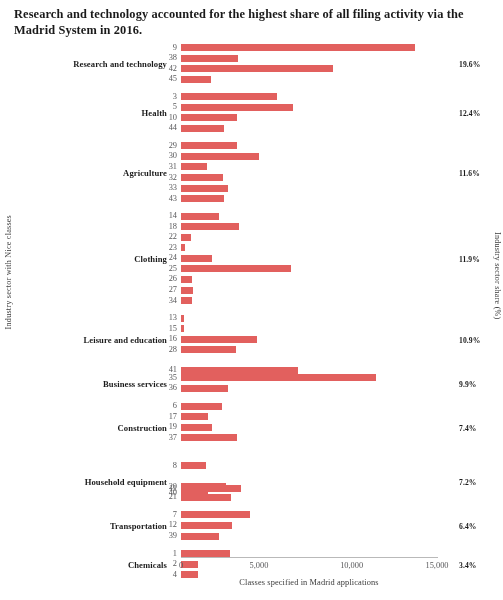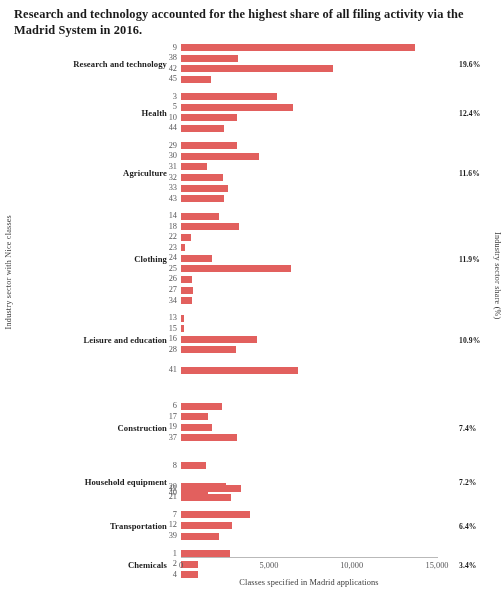--- a/index.html
+++ b/index.html
@@ -286,20 +286,32 @@
           <span class="nice-label">28</span>
           <div class="bar" style="width: 54.6133px; background: rgb(226, 96, 94);"></div>
         </div>
         <div class="bar-row" style="top: 52px;">
           <span class="nice-label">41</span>
           <div class="bar" style="width: 116.907px; background: rgb(226, 96, 94);"></div>
         </div>
         <div class="group-label" style="top: 20.375px;">Leisure and education</div>
         <div class="share-label" style="top: 21.375px;">10.9%</div>
       </div>
+      <div class="group" style="top: 330.4px; height: 21.1px;">
+        <div class="bar-row" style="top: 0px;">
+          <span class="nice-label">35</span>
+          <div class="bar" style="width: 194.56px; background: rgb(226, 96, 94);"></div>
+        </div>
+        <div class="bar-row" style="top: 10.55px;">
+          <span class="nice-label">36</span>
+          <div class="bar" style="width: 46.9333px; background: rgb(226, 96, 94);"></div>
+        </div>
+        <div class="group-label" style="top: 4.55px;">Business services</div>
+        <div class="share-label" style="top: 5.55px;">9.9%</div>
+      </div>
       <div class="group" style="top: 358.5px; height: 52.75px;">
         <div class="bar-row" style="top: 0px;">
           <span class="nice-label">6</span>
           <div class="bar" style="width: 40.96px; background: rgb(226, 96, 94);"></div>
         </div>
         <div class="bar-row" style="top: 10.55px;">
           <span class="nice-label">17</span>
           <div class="bar" style="width: 27.3067px; background: rgb(226, 96, 94);"></div>
         </div>
         <div class="bar-row" style="top: 21.1px;">
@@ -367,20 +379,20 @@
           <div class="bar" style="width: 17.0667px; background: rgb(226, 96, 94);"></div>
         </div>
         <div class="group-label" style="top: 9.825px;">Chemicals</div>
         <div class="share-label" style="top: 10.825px;">3.4%</div>
       </div>
     </div>
 
   <div class="x-axis-line"></div>
   <div id="x-ticks">
       <div class="x-tick-label" style="left: 181px;">0</div>
-      <div class="x-tick-label" style="left: 269px;">5,000</div>
+      <div class="x-tick-label" style="left: 259px;">5,000</div>
       <div class="x-tick-label" style="left: 351.667px;">10,000</div>
       <div class="x-tick-label" style="left: 437px;">15,000</div>
     </div>
 
   <div class="axis-title-bottom">Classes specified in Madrid applications</div>
 
 </div>
 
 </body></html>

